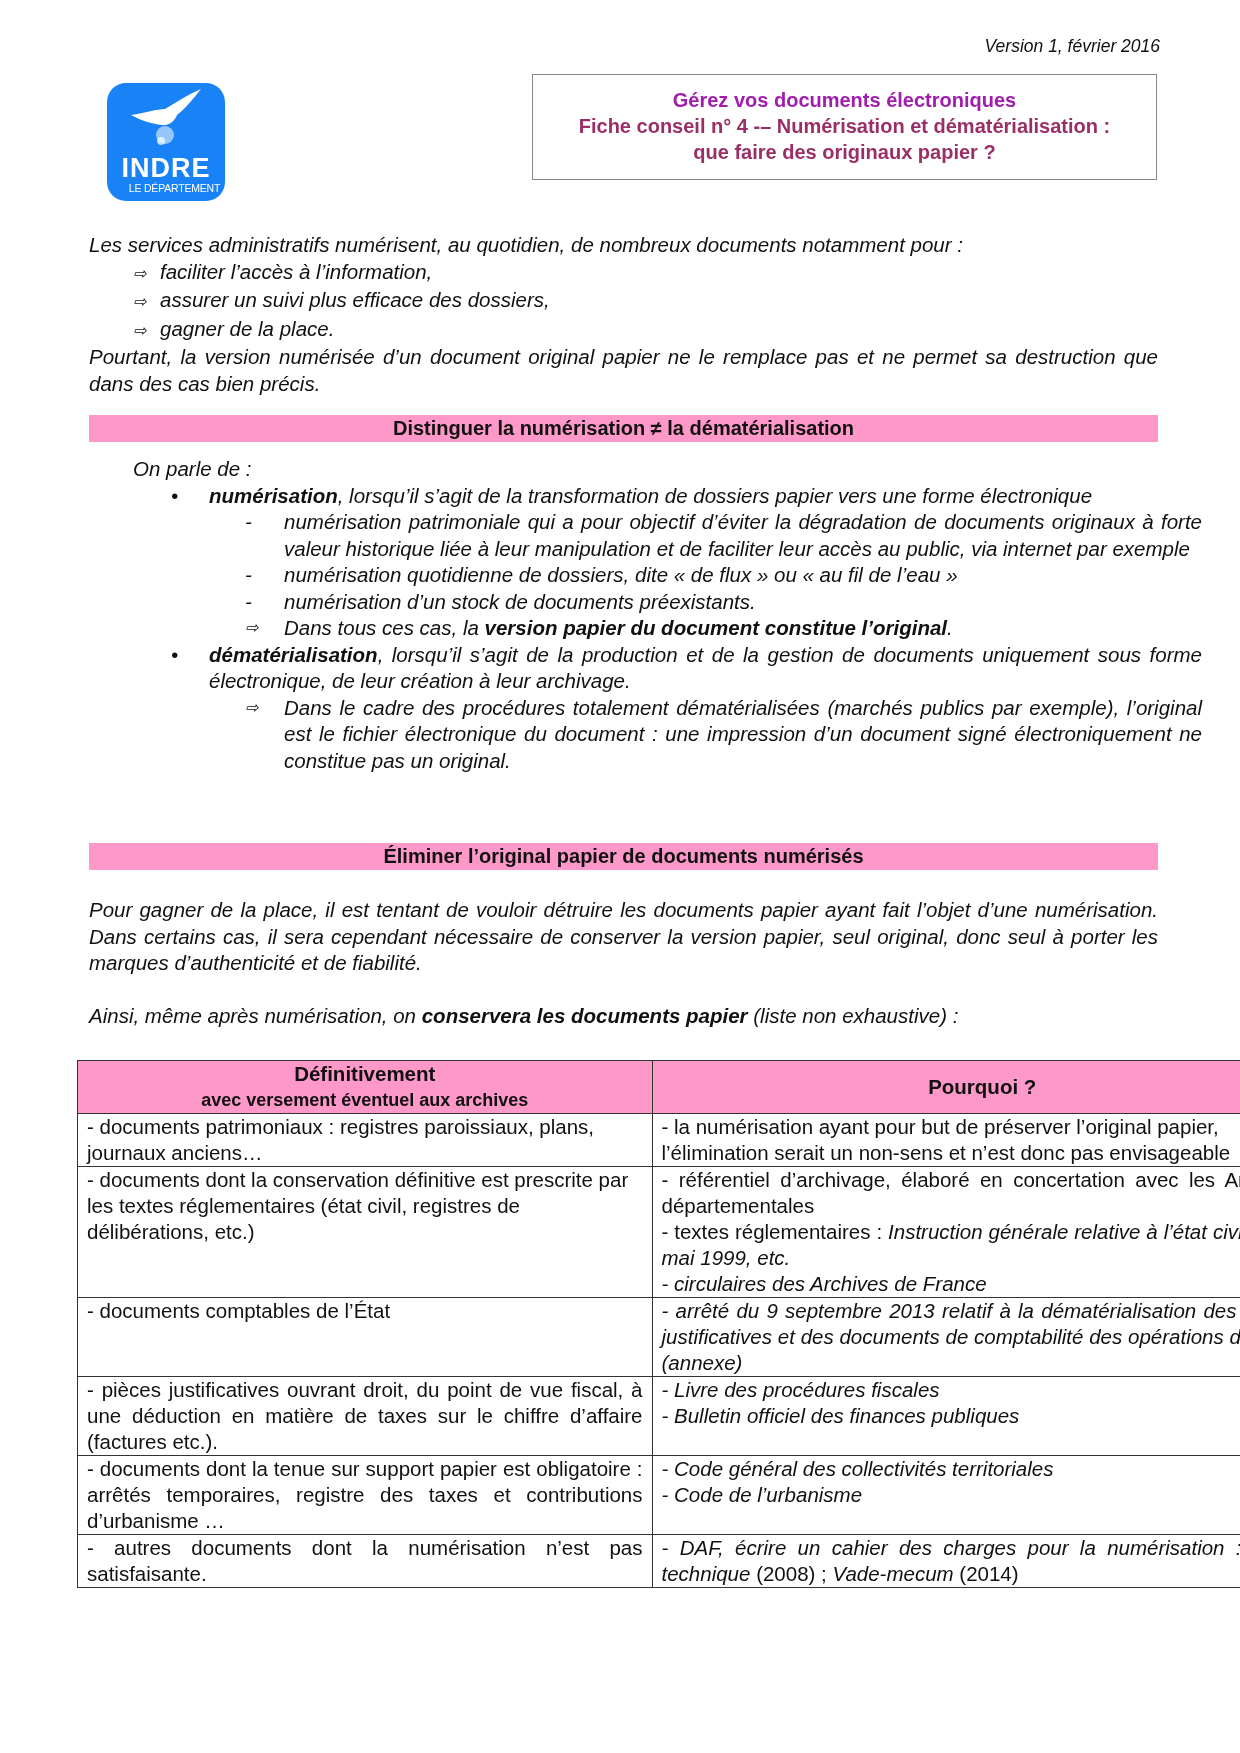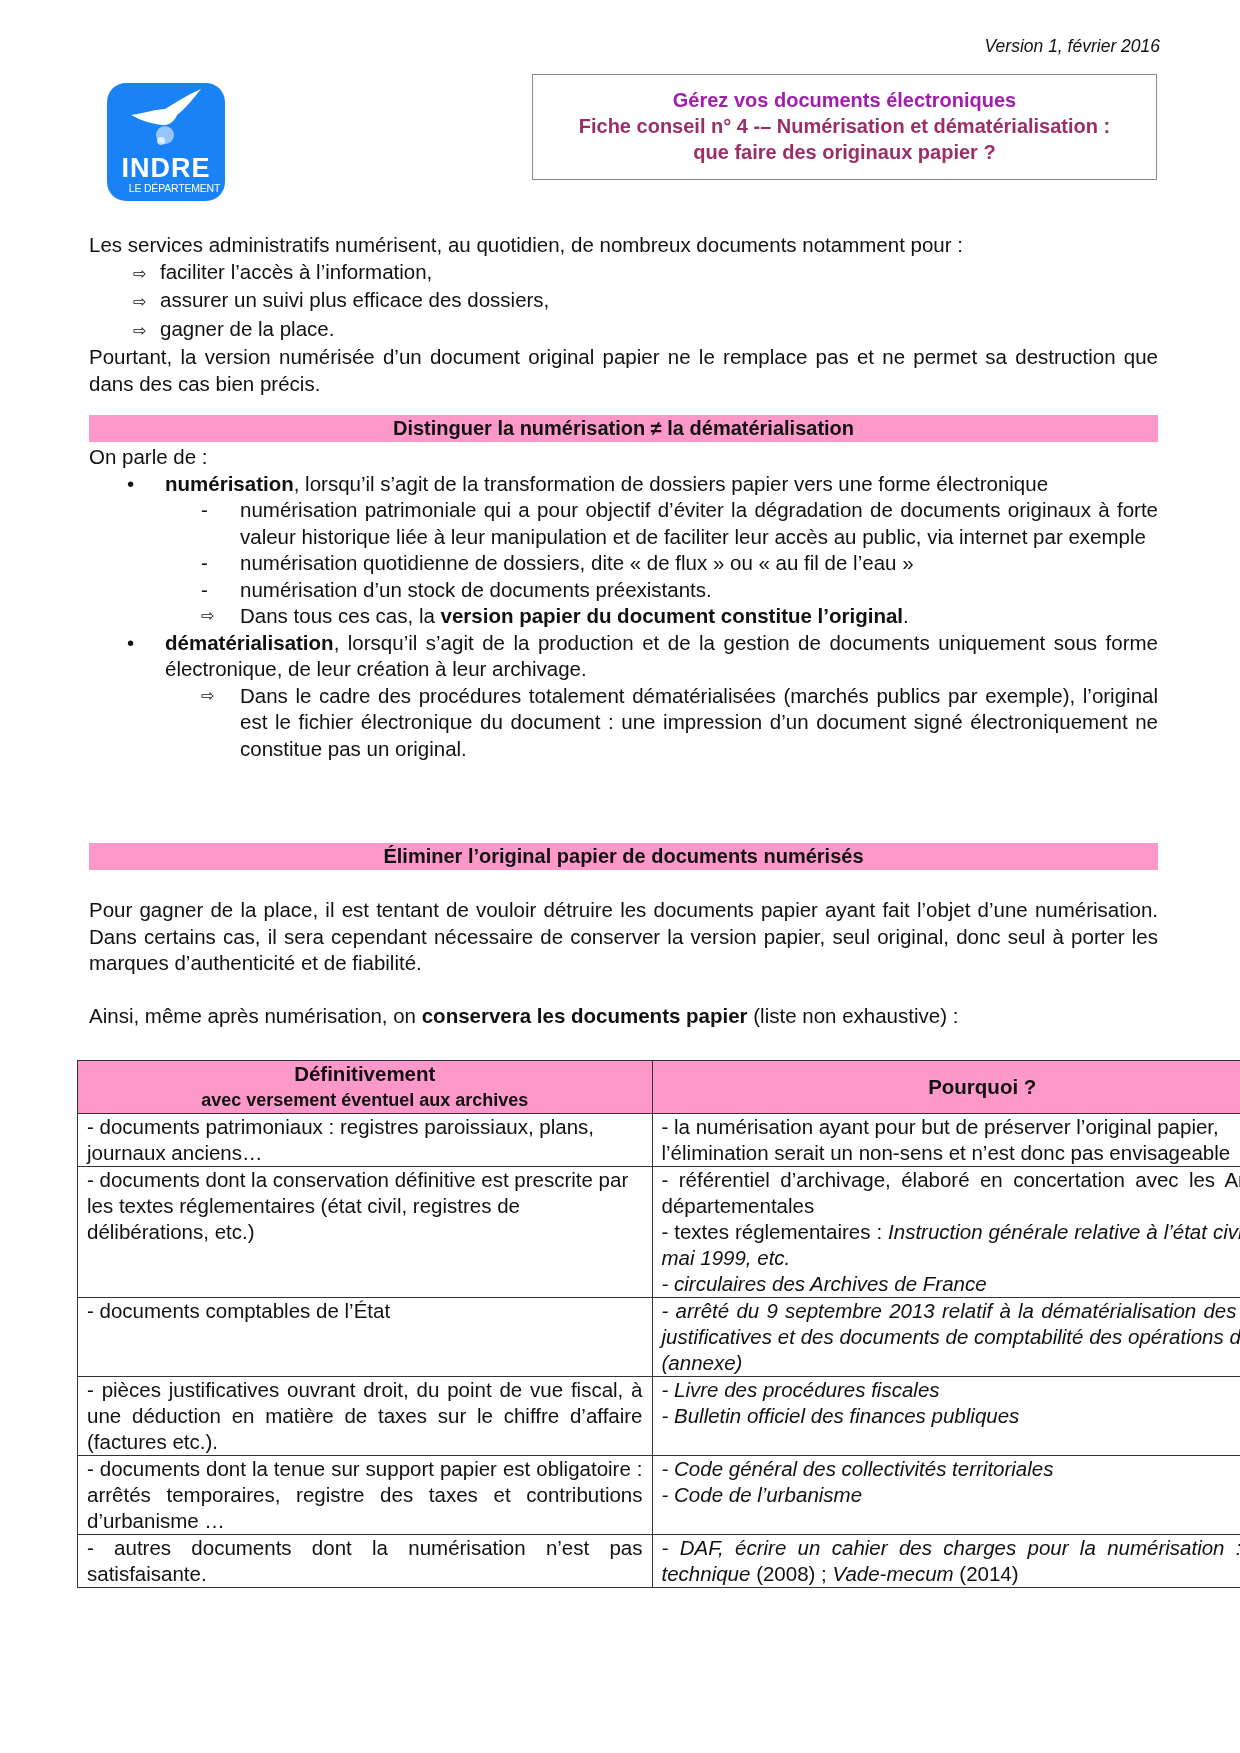--- a/index.html
+++ b/index.html
@@ -15,21 +15,21 @@
   .logo svg { position: absolute; left: 22px; top: 6px; }
   .logo .l1 { position: absolute; left: 0; right: 0; top: 70px; font-weight: bold; font-size: 27px; letter-spacing: 1px; }
   .logo .l2 { position: absolute; left: 17px; right: 0; top: 99px; font-size: 10.5px; letter-spacing: -0.2px; text-align: center; }
   .titlebox {
     position: absolute; left: 532px; top: 74px; width: 625px; height: 106px;
     border: 1.5px solid #888; text-align: center; font-weight: bold; font-size: 20px;
     box-sizing: border-box; padding-top: 12px; line-height: 26px;
   }
   .titlebox .t1 { color: #a21caf; }
   .titlebox .t2 { color: #9a2f68; }
-  .para { position: absolute; left: 89px; width: 1069px; line-height: 26.5px; text-align: justify; }
+  .para { position: absolute; left: 89px; width: 1069px; line-height: 26.5px; text-align: justify; font-style: italic; }
   .ind1 { padding-left: 44px; }
   .arrow { display: inline-block; width: 27px; font-size: 16px; }
   .bullet-row { position: relative; padding-left: 76px; }
   .bullet-row .bl { position: absolute; left: 38px; }
   .dash-row { position: relative; padding-left: 151px; }
   .dash-row .dl { position: absolute; left: 112px; }
   .arrow-row { position: relative; padding-left: 151px; }
   .arrow-row .al { position: absolute; left: 112px; font-size: 16px; }
   .band {
     position: absolute; left: 89px; width: 1069px; height: 27px; background: #fd98c9;
@@ -69,21 +69,21 @@
 <div class="para" style="top:232px;">
   <div>Les services administratifs numérisent, au quotidien, de nombreux documents notamment pour :</div>
   <div class="ind1"><span class="arrow">⇨</span><span>faciliter l’accès à l’information,</span></div>
   <div class="ind1"><span class="arrow">⇨</span><span>assurer un suivi plus efficace des dossiers,</span></div>
   <div class="ind1"><span class="arrow">⇨</span><span>gagner de la place.</span></div>
   <div>Pourtant, la version numérisée d’un document original papier ne le remplace pas et ne permet sa destruction que dans des cas bien précis.</div>
 </div>
 
 <div class="band" style="top:415px;">Distinguer la numérisation ≠ la dématérialisation</div>
 
-<div class="para" style="top:444px;">
+<div class="para" style="top:456px;margin-left:44px;">
   <div>On parle de :</div>
   <div class="bullet-row">
     <span class="bl">•</span>
     <b>numérisation</b><span>, lorsqu’il s’agit de la transformation de dossiers papier vers une forme électronique</span>
   </div>
   <div class="dash-row"><span class="dl">-</span><span>numérisation patrimoniale qui a pour objectif d’éviter la dégradation de documents originaux à forte valeur historique liée à leur manipulation et de faciliter leur accès au public, via internet par exemple</span></div>
   <div class="dash-row"><span class="dl">-</span><span>numérisation quotidienne de dossiers, dite « de flux » ou « au fil de l’eau »</span></div>
   <div class="dash-row"><span class="dl">-</span><span>numérisation d’un stock de documents préexistants.</span></div>
   <div class="arrow-row">
     <span class="al">⇨</span>

